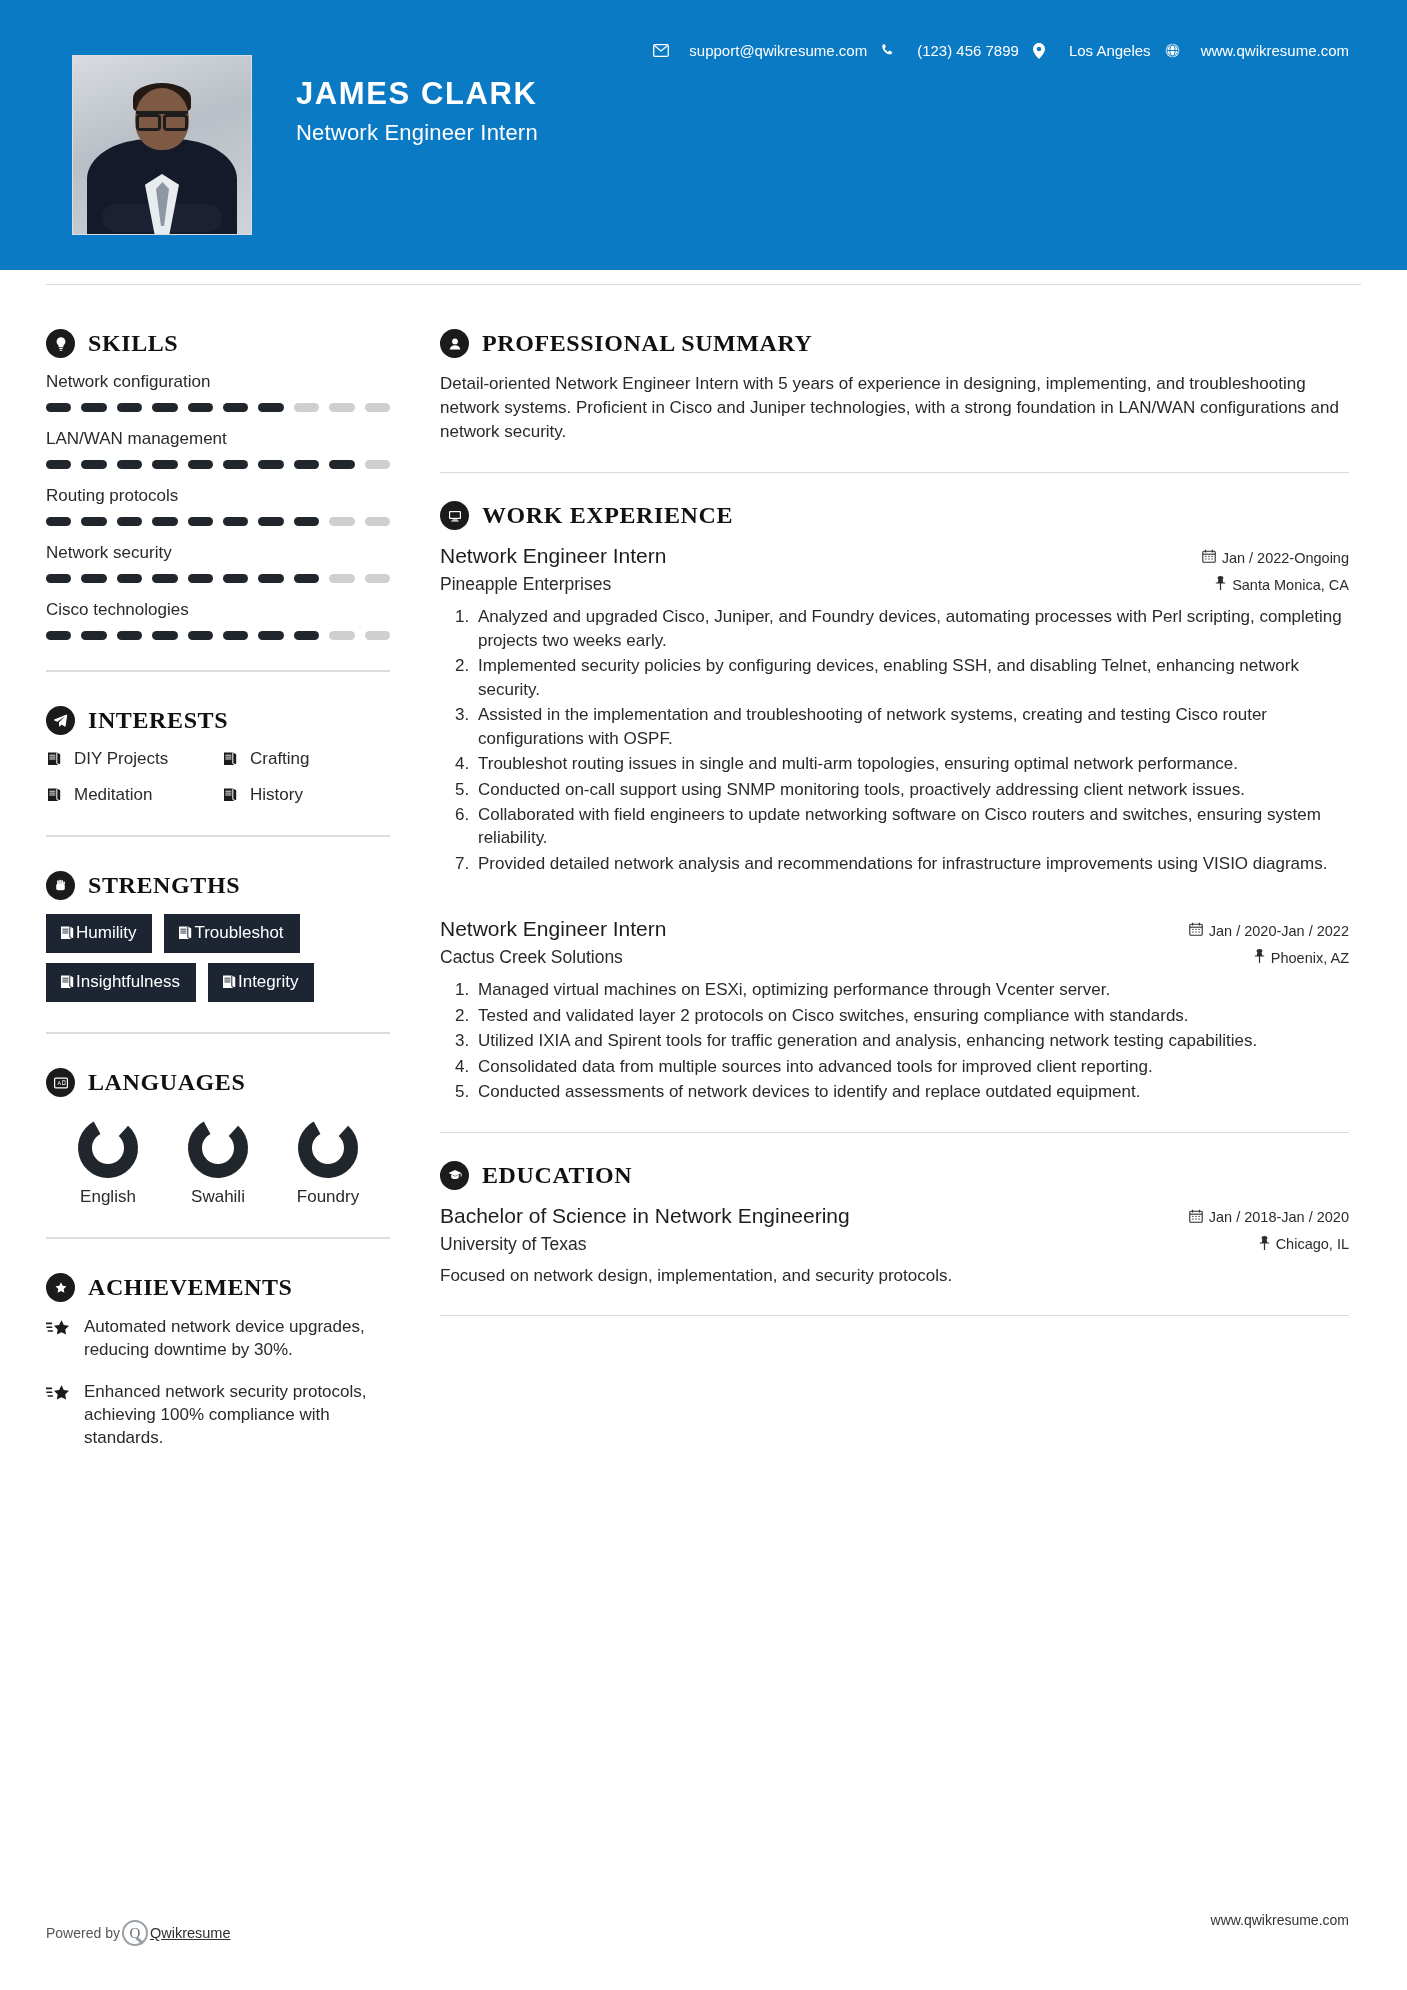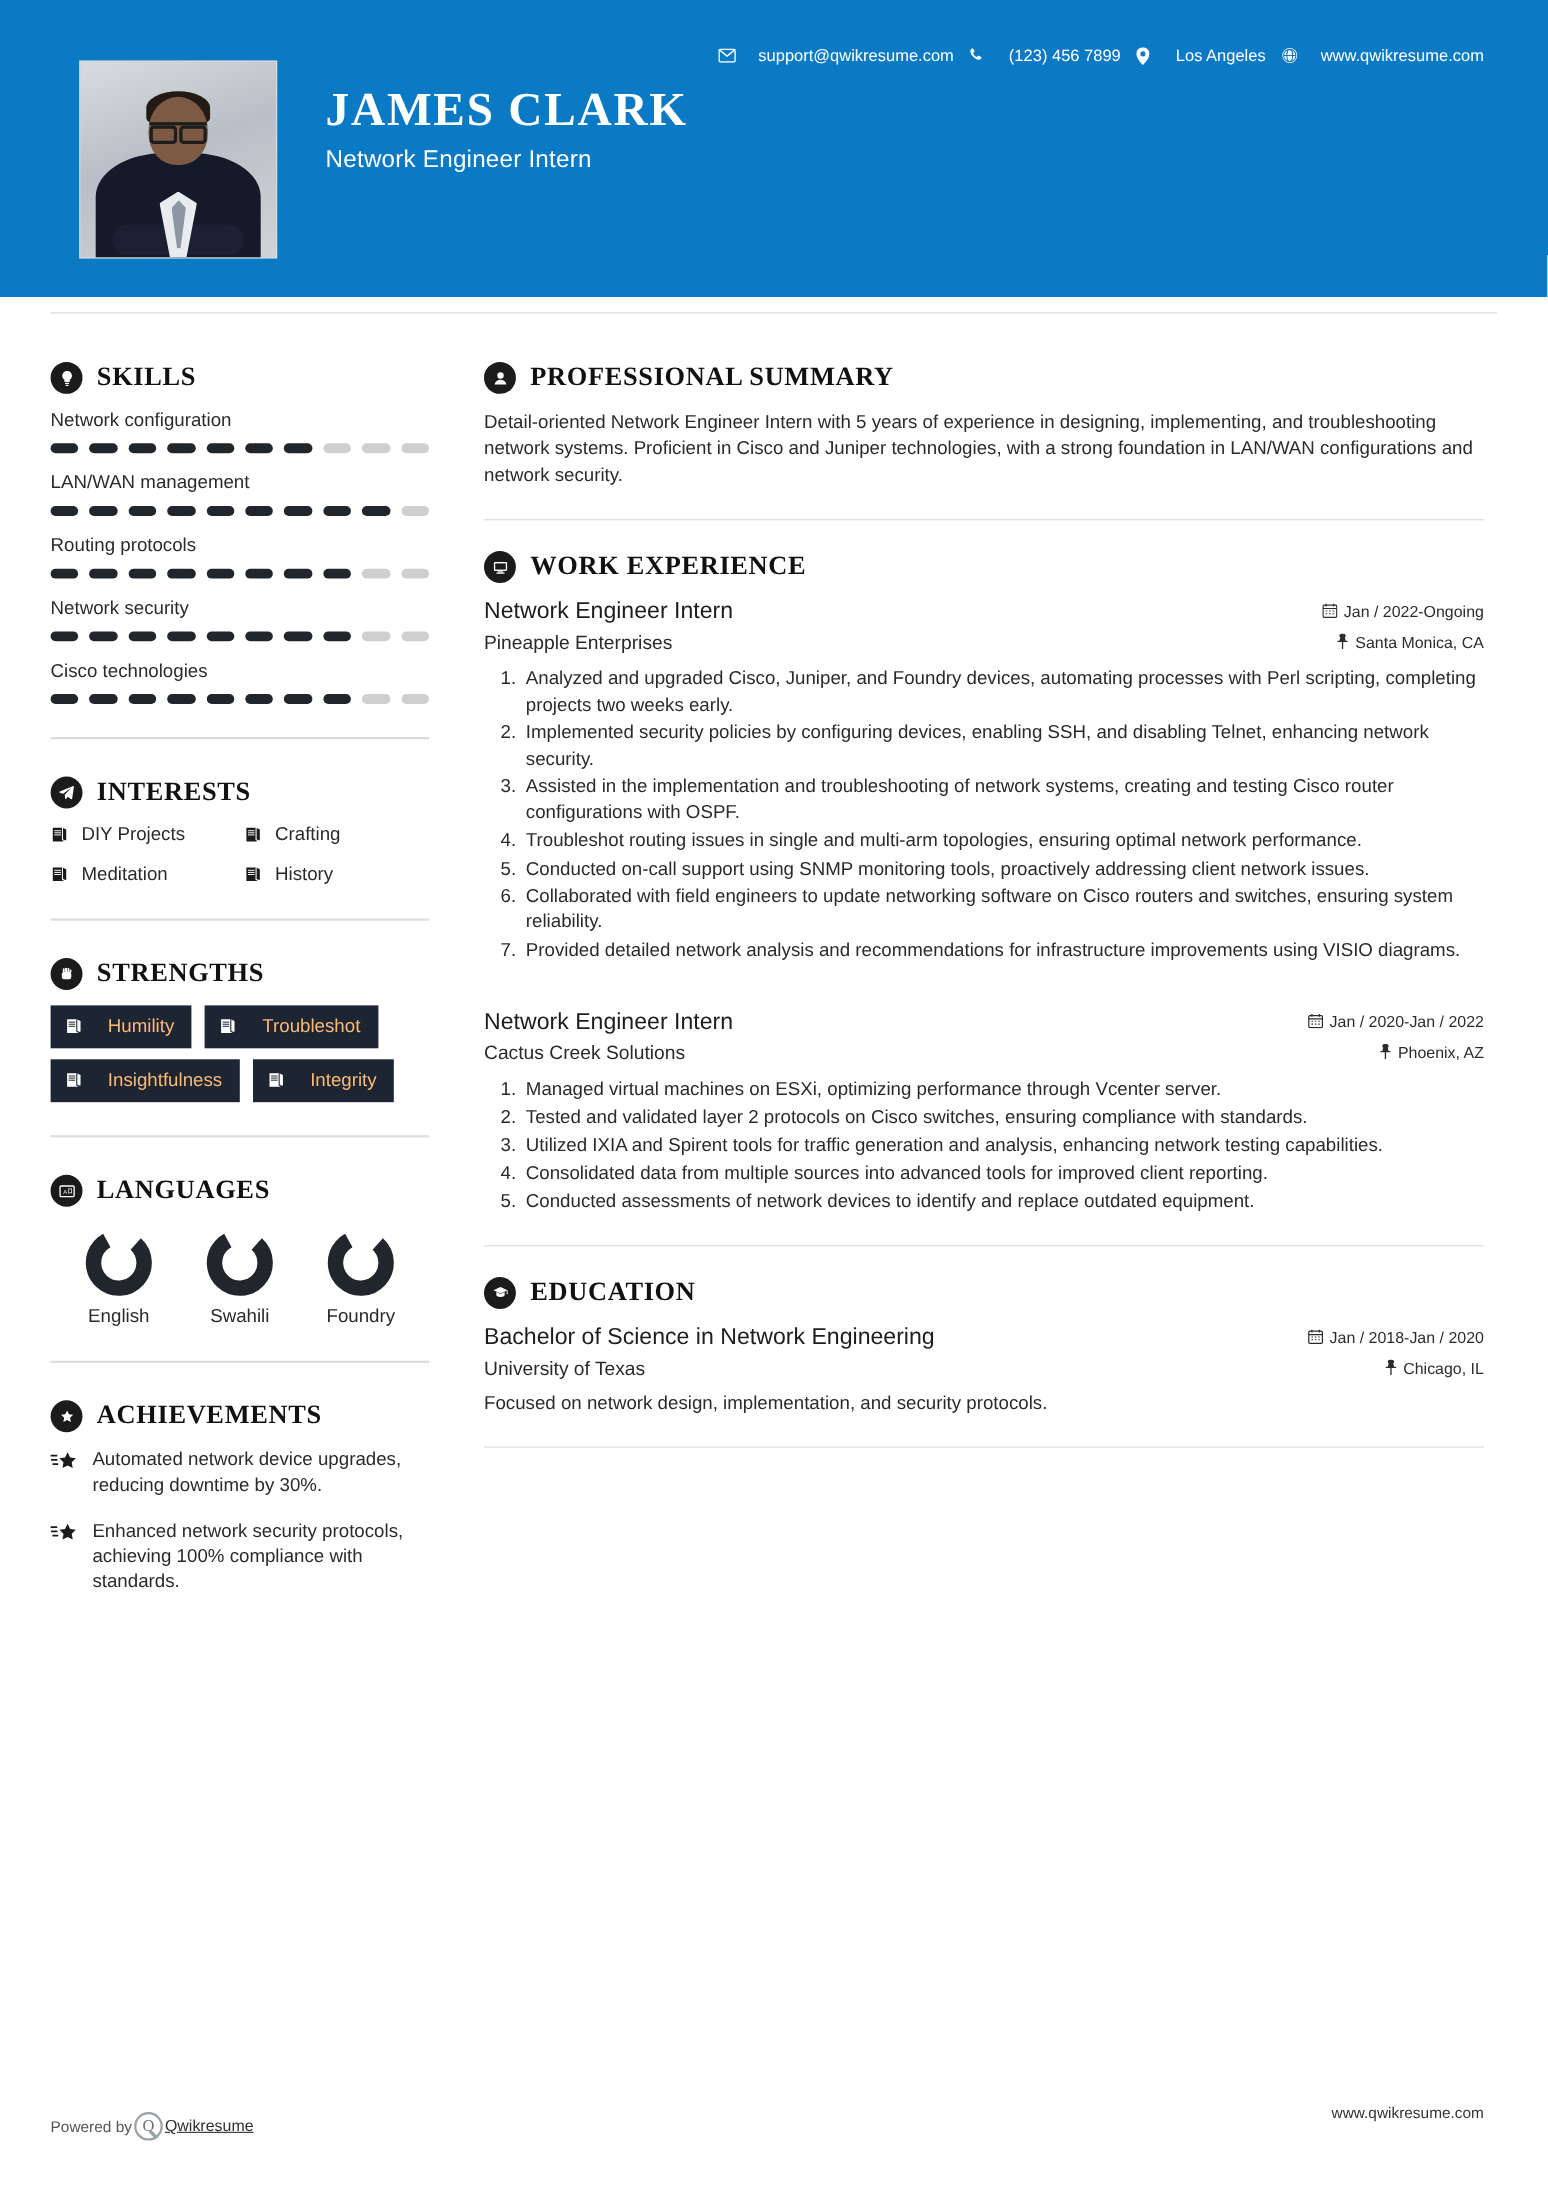--- a/index.html
+++ b/index.html
@@ -103,23 +103,23 @@
     margin-left: -60px;
     background: #1b2133;
     border-radius: 14px;
   }
 
   .name-block {
     margin-left: 44px;
     margin-top: 78px;
   }
   .name {
-    font-family: Liberation Serif, serif;
+    font-family: Liberation Sans, sans-serif;
     font-weight: bold;
-    font-size: 43px;
+    font-size: 31px;
     letter-spacing: 1.6px;
     color: #ffffff;
     line-height: 1.05;
   }
   .job-title {
     font-size: 22px;
     color: #ffffff;
     margin-top: 9px;
     font-weight: 400;
     letter-spacing: 0.2px;
@@ -239,26 +239,26 @@
   .bk-ico svg { display: block; }
 
   
   .strength-grid {
     display: flex;
     flex-wrap: wrap;
     gap: 10px 12px;
   }
   .strength-chip {
     background: #1d2532;
-    color: #fdba74;
+    color: #ffffff;
     font-size: 17px;
     padding: 9px 16px 10px 13px;
     display: inline-flex;
     align-items: center;
-    gap: 22px;
+    gap: 0;
     white-space: nowrap;
   }
 
   
   .lang-grid {
     display: flex;
     justify-content: space-between;
     padding: 6px 8px 0 8px;
   }
   .lang-item {

